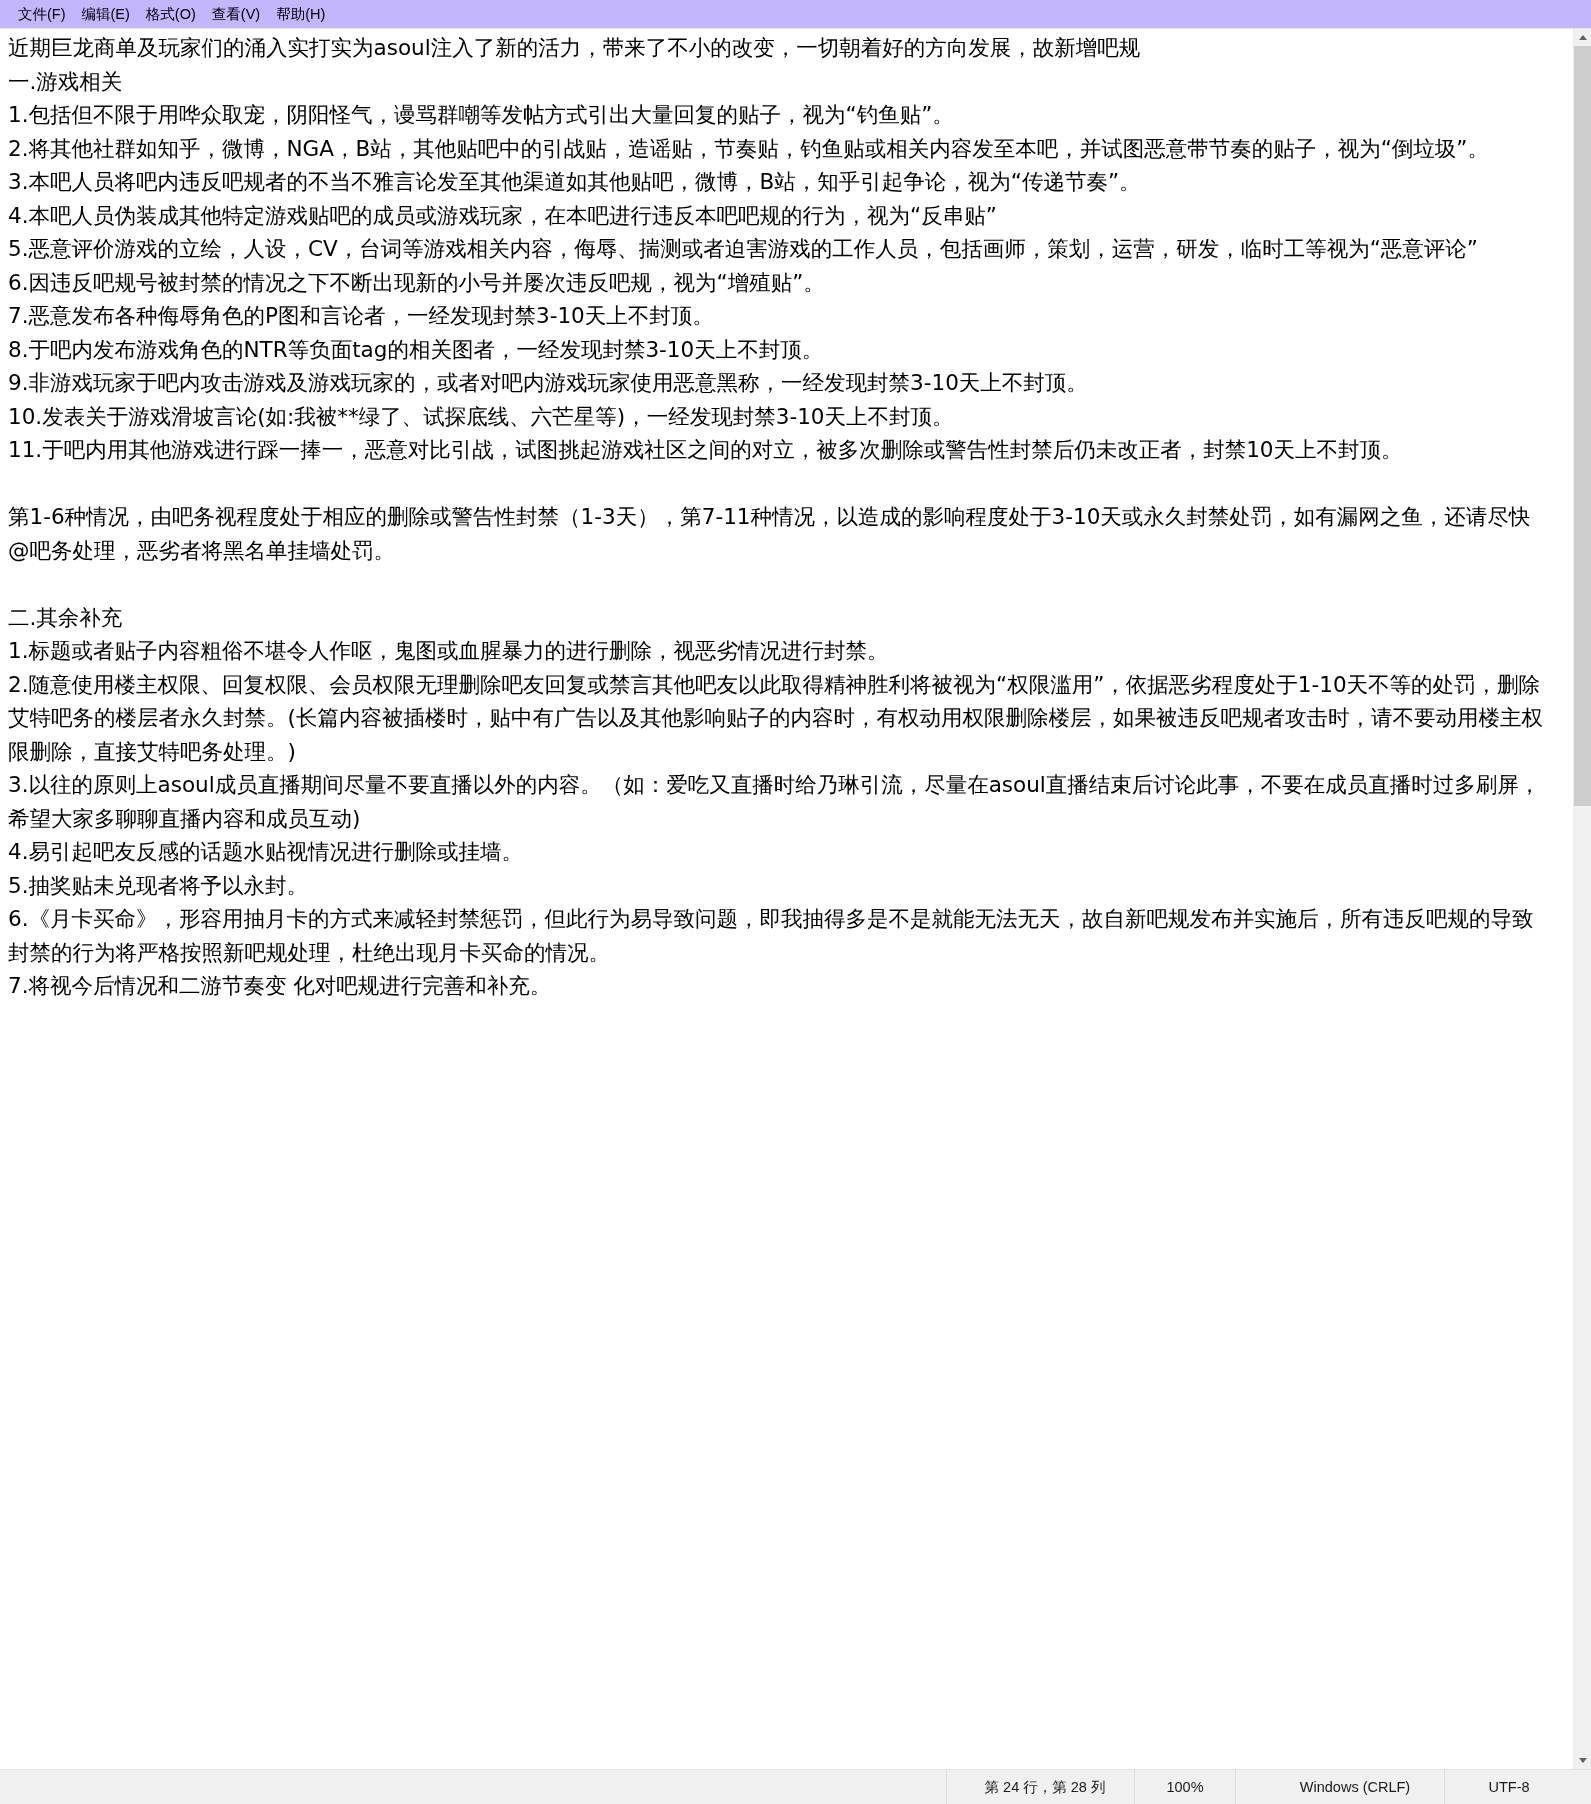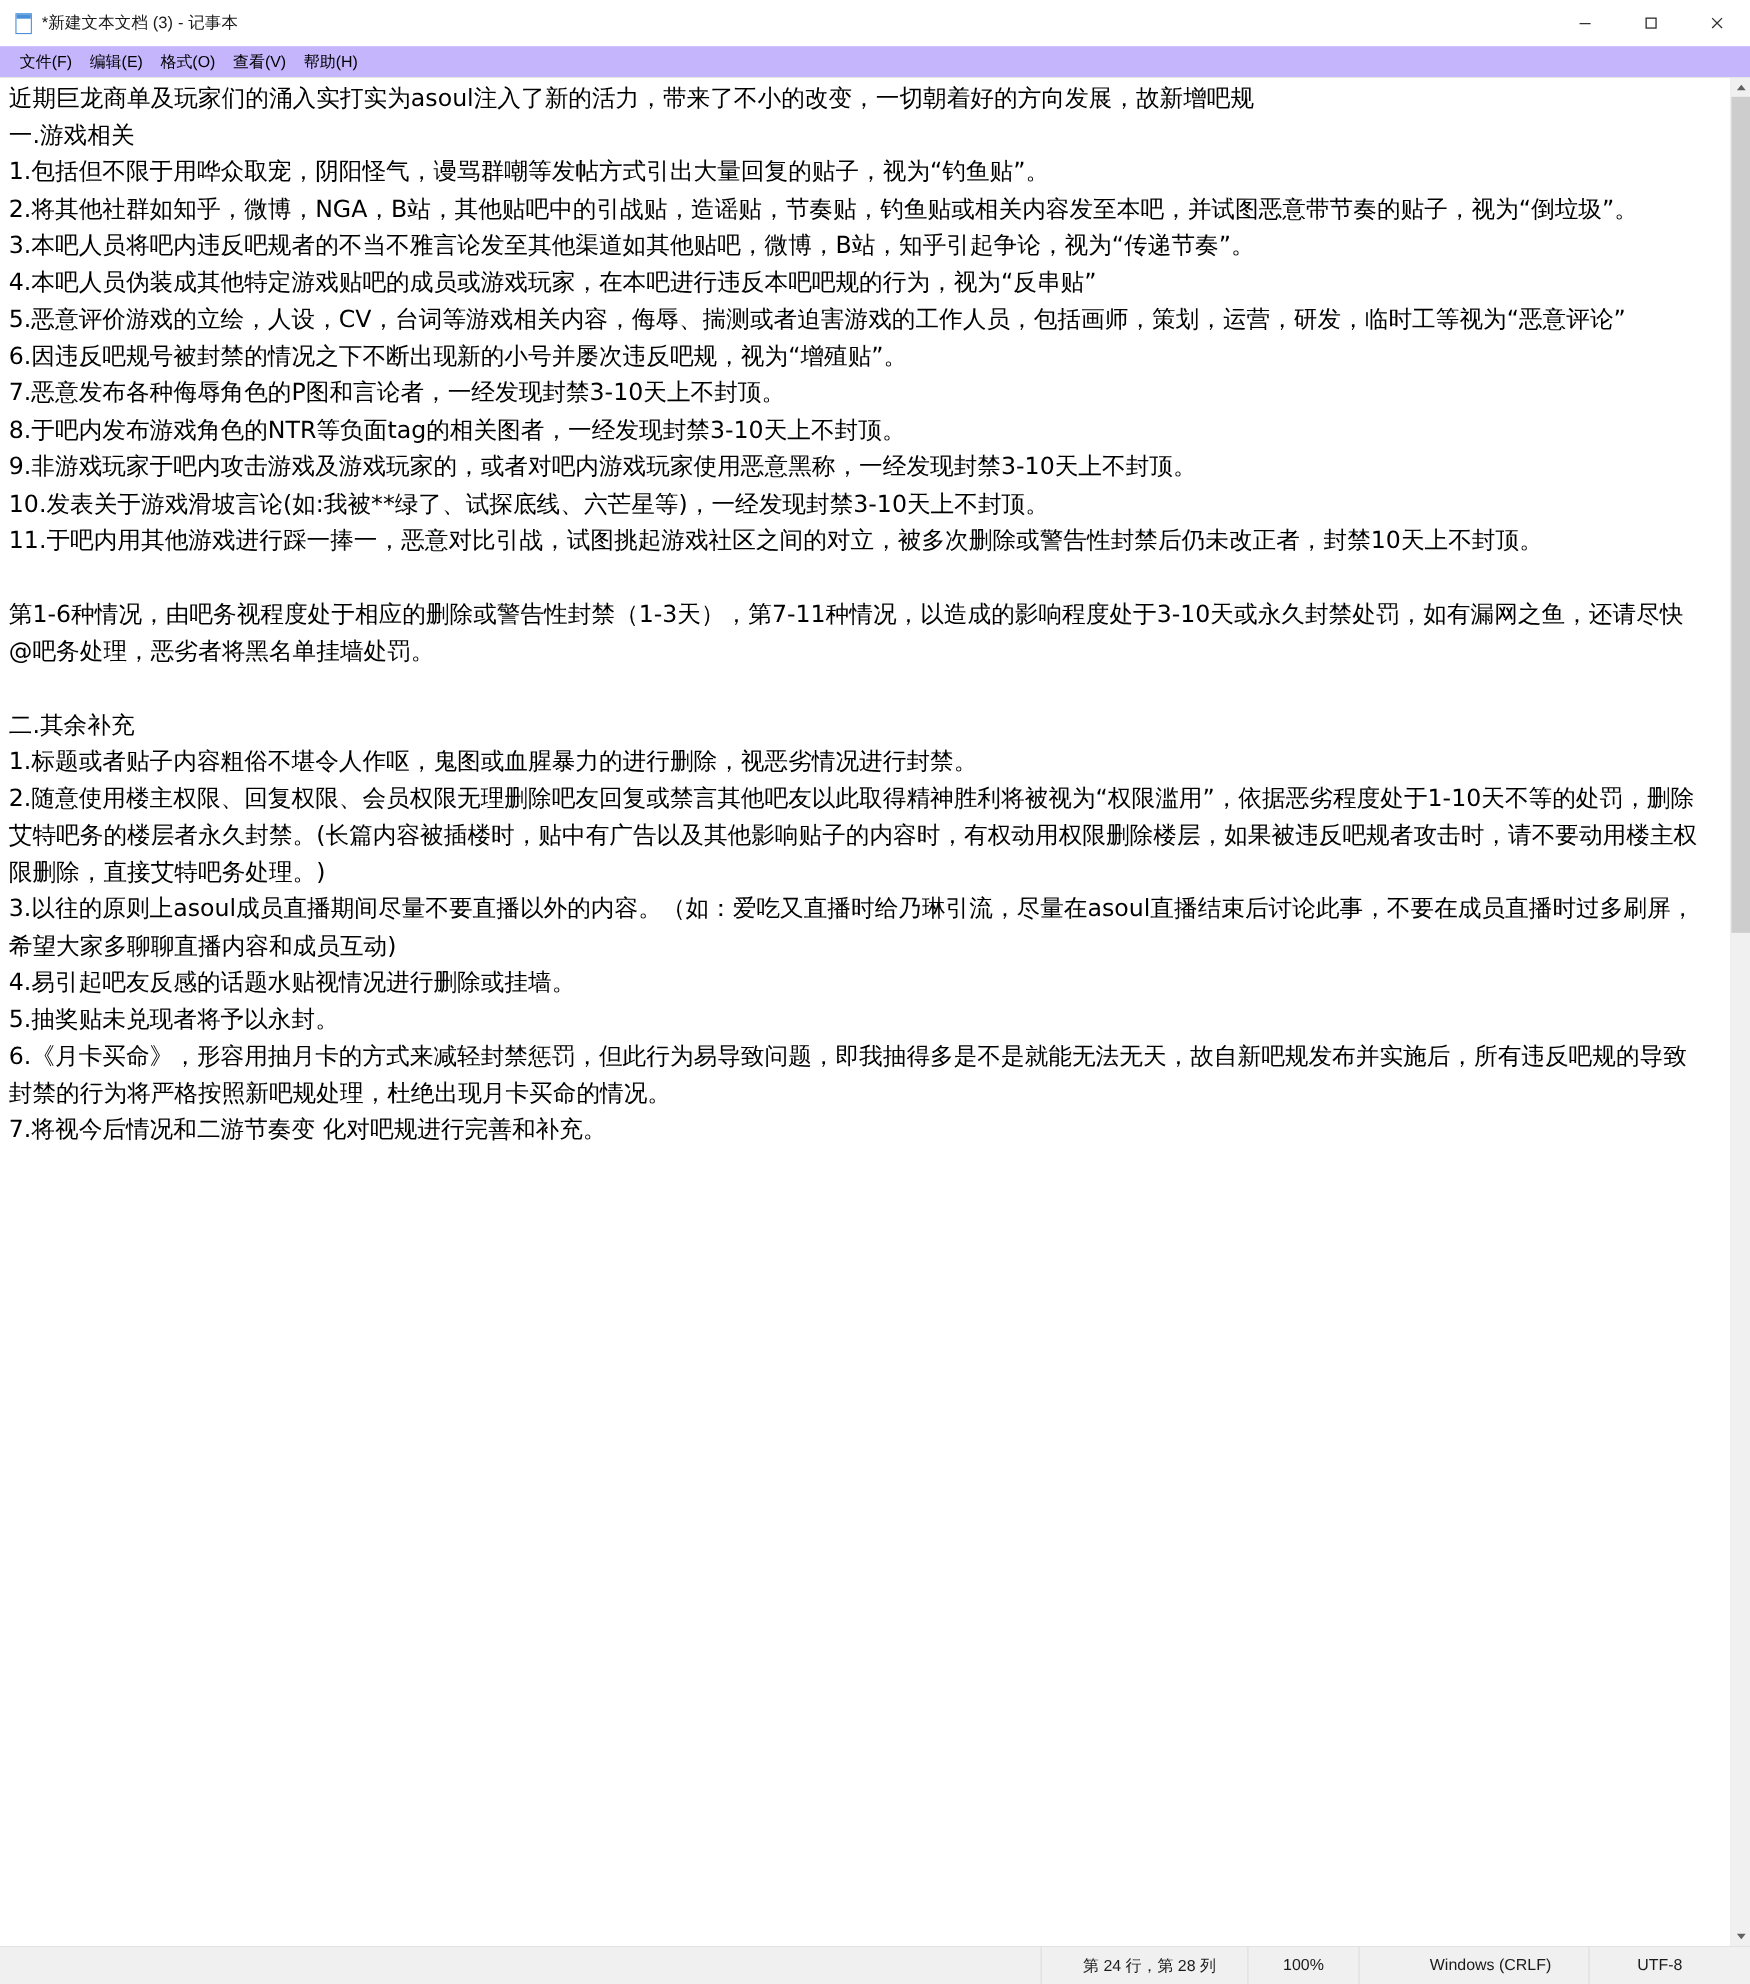--- a/index.html
+++ b/index.html
@@ -177,44 +177,20 @@
   .status-cell.zoom { min-width: 72px; justify-content: center; }
   .status-cell.eol { min-width: 150px; padding-left: 44px; }
   .status-cell.enc { min-width: 100px; }
   .status-spacer { width: 18px; }
 </style>
 </head>
 <body>
 
 <div class="window">
 
-  <div class="titlebar">
-    <div class="app-icon">
-      <div class="sheet"></div>
-    </div>
-    <div class="title-text">*新建文本文档 (3) - 记事本</div>
-    <div class="win-buttons">
-      <div class="win-btn">
-        <svg width="14" height="14" viewBox="0 0 14 14">
-            <line x1="2" y1="7.5" x2="12" y2="7.5" stroke="#303030" stroke-width="1.2"></line>
-          </svg>
-      </div>
-      <div class="win-btn">
-        <svg width="14" height="14" viewBox="0 0 14 14">
-            <rect x="2.5" y="2.5" width="9" height="9" fill="none" stroke="#303030" stroke-width="1.2"></rect>
-          </svg>
-      </div>
-      <div class="win-btn">
-        <svg width="14" height="14" viewBox="0 0 14 14">
-            <line x1="2.5" y1="2.5" x2="11.5" y2="11.5" stroke="#303030" stroke-width="1.2"></line>
-            <line x1="11.5" y1="2.5" x2="2.5" y2="11.5" stroke="#303030" stroke-width="1.2"></line>
-          </svg>
-      </div>
-    </div>
-  </div>
 
   <div class="menubar">
     <div class="menu-item">文件(F)</div>
     <div class="menu-item">编辑(E)</div>
     <div class="menu-item">格式(O)</div>
     <div class="menu-item">查看(V)</div>
     <div class="menu-item">帮助(H)</div>
   </div>
 
   <div class="editor-wrap">

